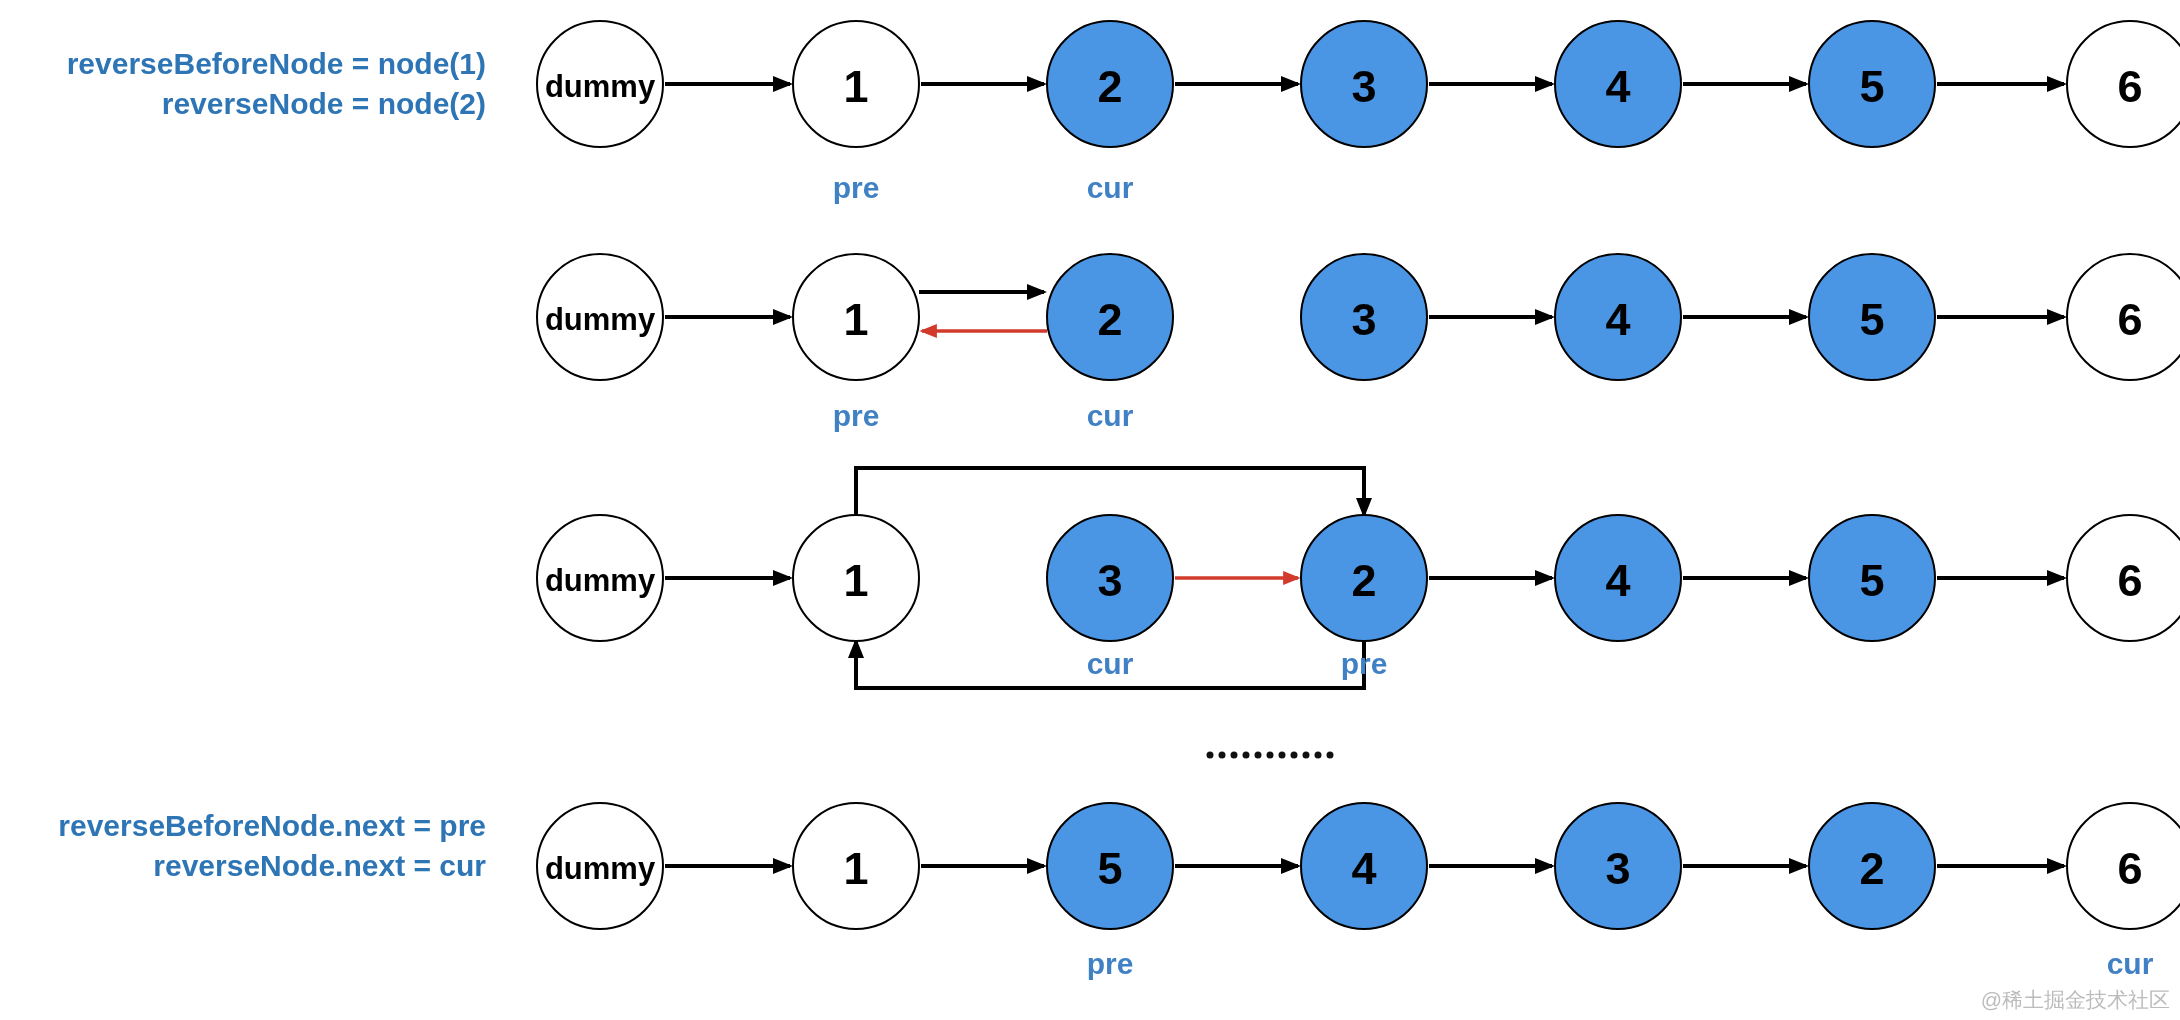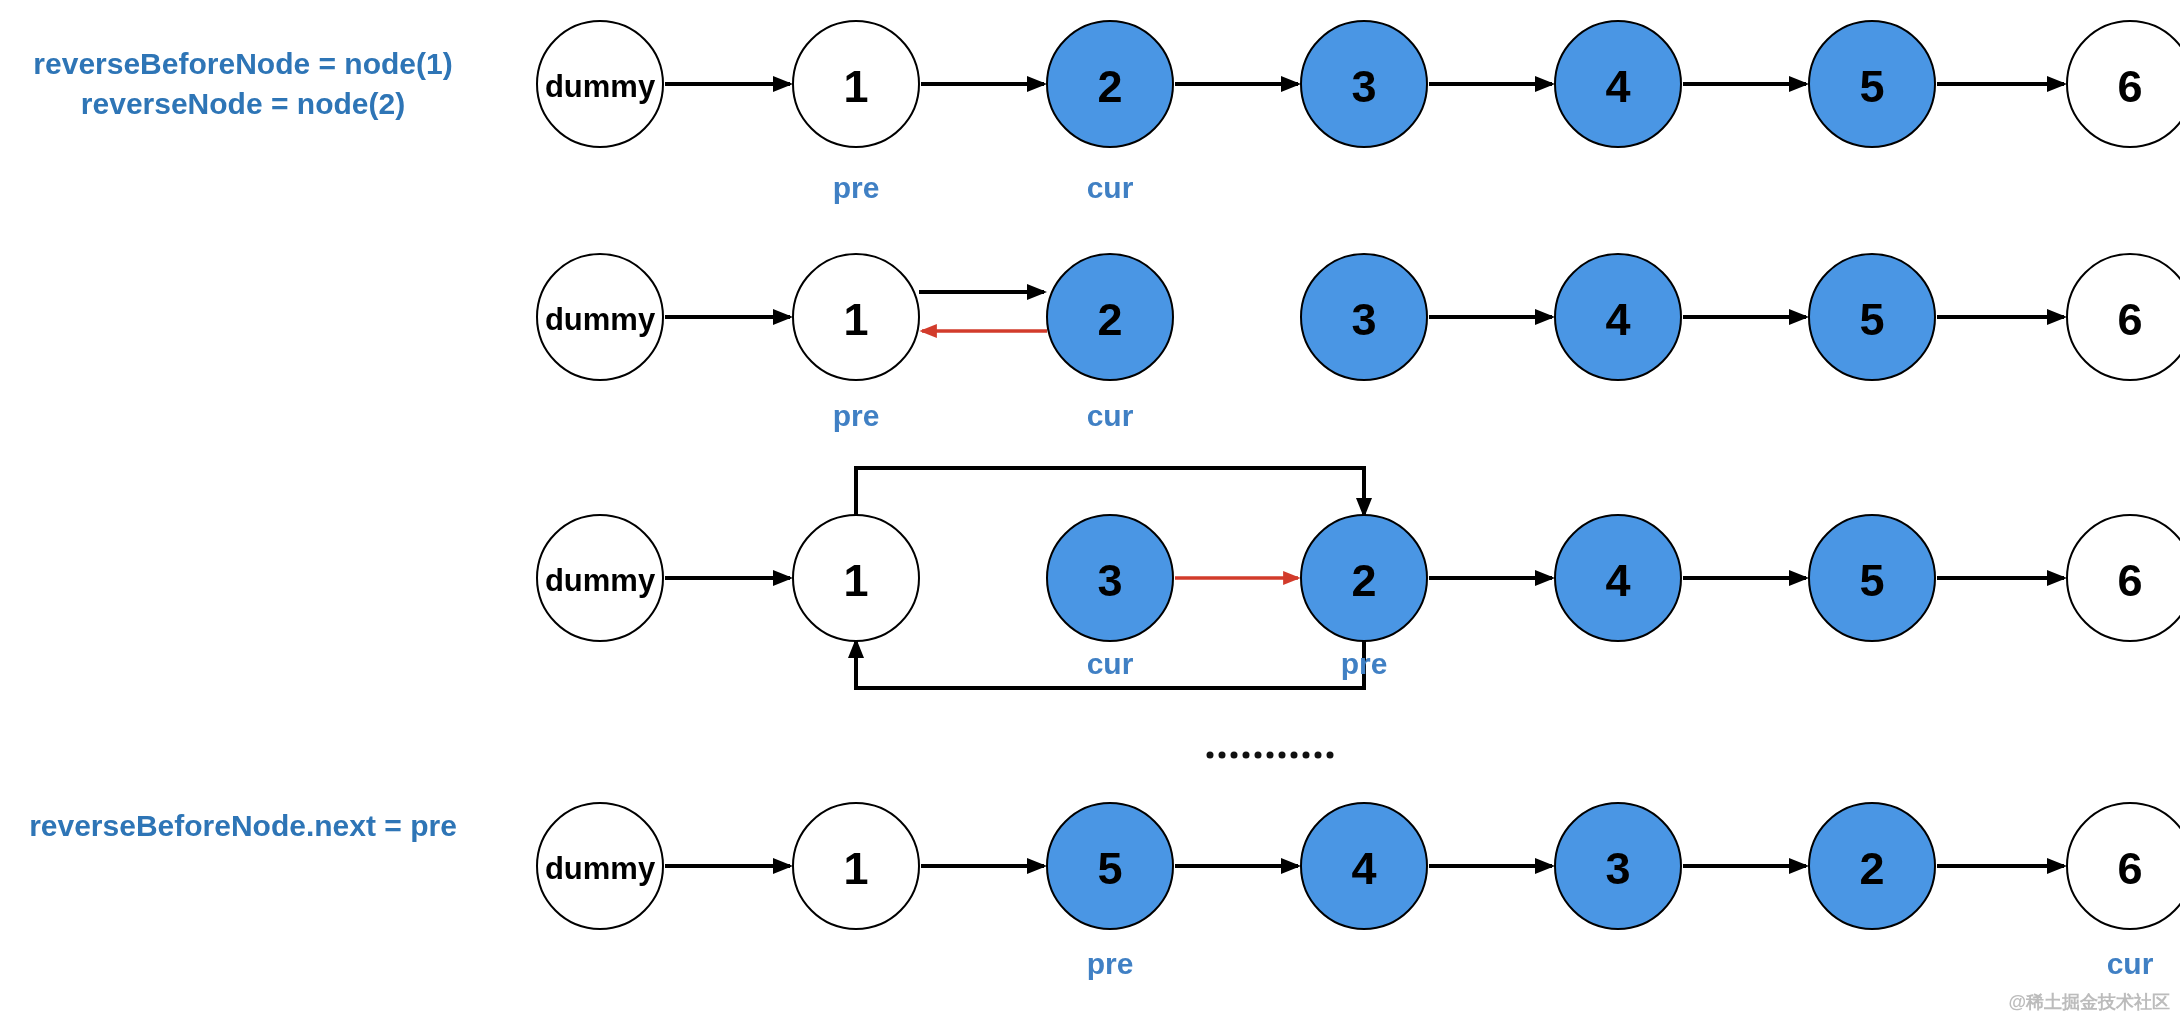--- a/index.html
+++ b/index.html
@@ -6,49 +6,50 @@
   #app{
     position:relative;
     width:2180px;height:1020px;
     background:#ffffff;
     overflow:hidden;
     font-family:"Liberation Sans","DejaVu Sans",sans-serif;
   }
   .annotation{
     position:absolute;
     left:0;width:486px;
-    text-align:center;
+    text-align:right;
     color:#2e75b6;
     font-size:30px;
     line-height:40px;
     font-weight:600;
     letter-spacing:0px;
   }
   #diagram{position:absolute;left:0;top:0;width:2180px;height:1020px;margin-left:48px;}
   #diagram svg{display:block;}
   .watermark{
     position:absolute;
     right:10px;bottom:6px;
     color:#bcbcbc;
-    font-size:18px;
-    font-weight:700;
+    font-size:21px;
+    font-weight:400;
   }
 </style>
 </head>
 <body>
 
 <div id="app">
 
   <div class="annotation" style="top:44px">
     <div>reverseBeforeNode = node(1)</div>
     <div>reverseNode = node(2)</div>
   </div>
 
   <div class="annotation" style="top:806px">
     <div>reverseBeforeNode.next = pre</div>
+    <div>reverseNode.next = cur</div>
   </div>
 
   <div id="diagram">
       <svg viewBox="0 0 2180 1020" width="2180" height="1020">
         <defs>
           <marker id="ah-black" viewBox="0 0 10 8" refX="8.5" refY="4" markerWidth="21" markerHeight="16" markerUnits="userSpaceOnUse" orient="auto">
             <path d="M0,0 L10,4 L0,8 Z" fill="#000000"></path>
           </marker>
           <marker id="ah-red" viewBox="0 0 10 8" refX="8.5" refY="4" markerWidth="19" markerHeight="14" markerUnits="userSpaceOnUse" orient="auto">
             <path d="M0,0 L10,4 L0,8 Z" fill="#d23b2b"></path>

